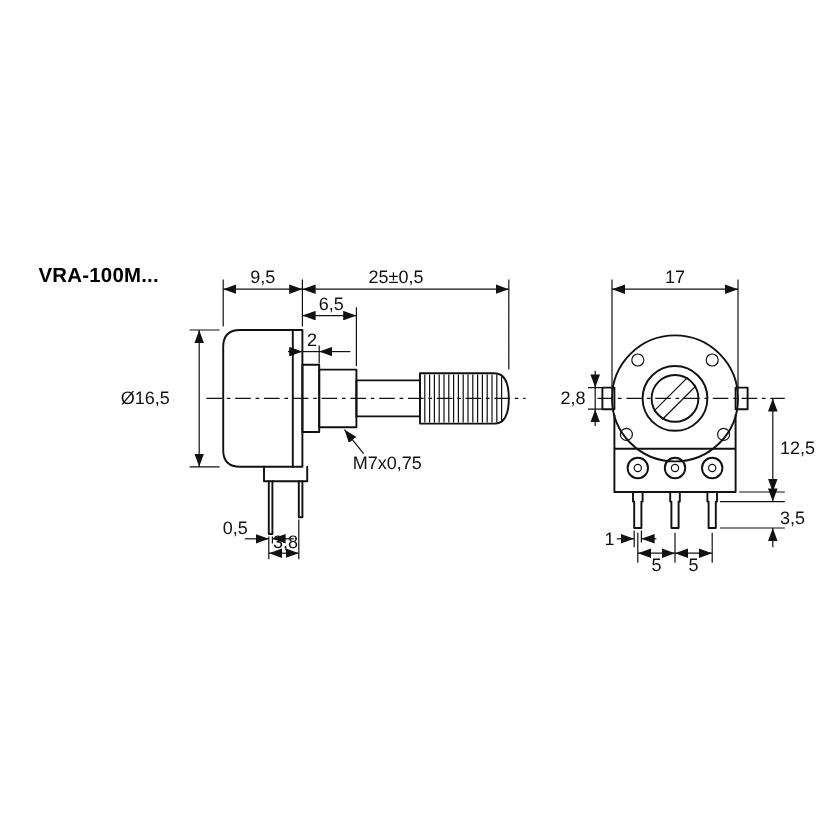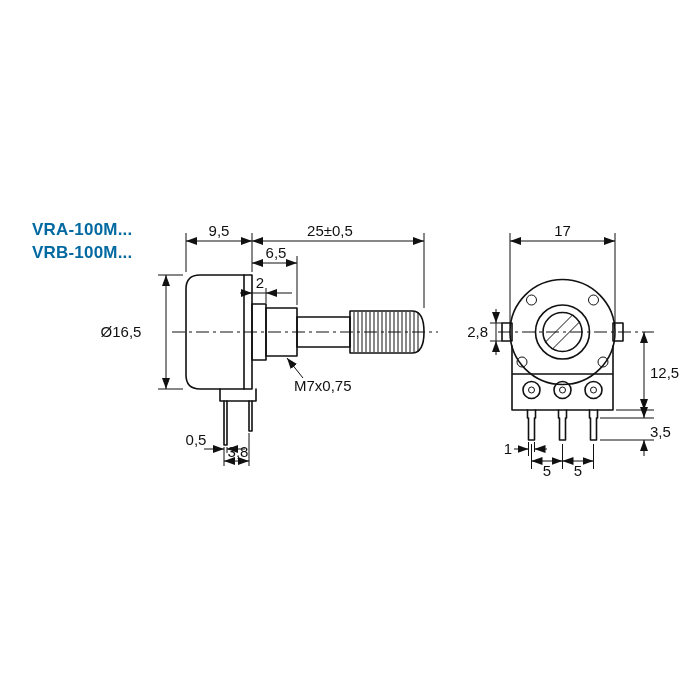--- a/index.html
+++ b/index.html
@@ -1,33 +1,32 @@
 <!DOCTYPE html>
 <html><head>
 <meta charset="utf-8">
 <style>
   html,body{margin:0;padding:0;background:#fff;}
   .canvas{position:relative;width:700px;height:700px;background:#ffffff;overflow:hidden;
           font-family:"Liberation Sans",sans-serif;}
   .title-block{position:absolute;left:32px;top:218px;font-weight:bold;font-size:17px;
-               line-height:23px;color:#0369a1;letter-spacing:.2px;}
+               line-height:23px;color:#000000;letter-spacing:.2px;}
   svg{position:absolute;left:0;top:0;}
   .ol{stroke:#111;stroke-width:1.6;fill:none;stroke-linejoin:round;stroke-linecap:round;}
   .dl{stroke:#111;stroke-width:1;fill:none;}
   .cl{stroke:#111;stroke-width:1;fill:none;stroke-dasharray:13 4 3 4;}
   text.dt{font-family:"Liberation Sans",sans-serif;font-size:15px;fill:#111;}
 </style>
 </head>
 <body>
 
 <div class="canvas">
 
   <div class="title-block">
     <div>VRA-100M...</div>
-    <div>VRB-100M...</div>
   </div>
 
   <svg width="700" height="700" viewBox="0 0 700 700">
     <defs>
       <marker id="arw" viewBox="0 0 11 8" markerWidth="11" markerHeight="8" refX="11" refY="4" orient="auto-start-reverse">
         <path d="M0,0 L11,4 L0,8 Z" fill="#111"></path>
       </marker>
     </defs>
 
     <g>

